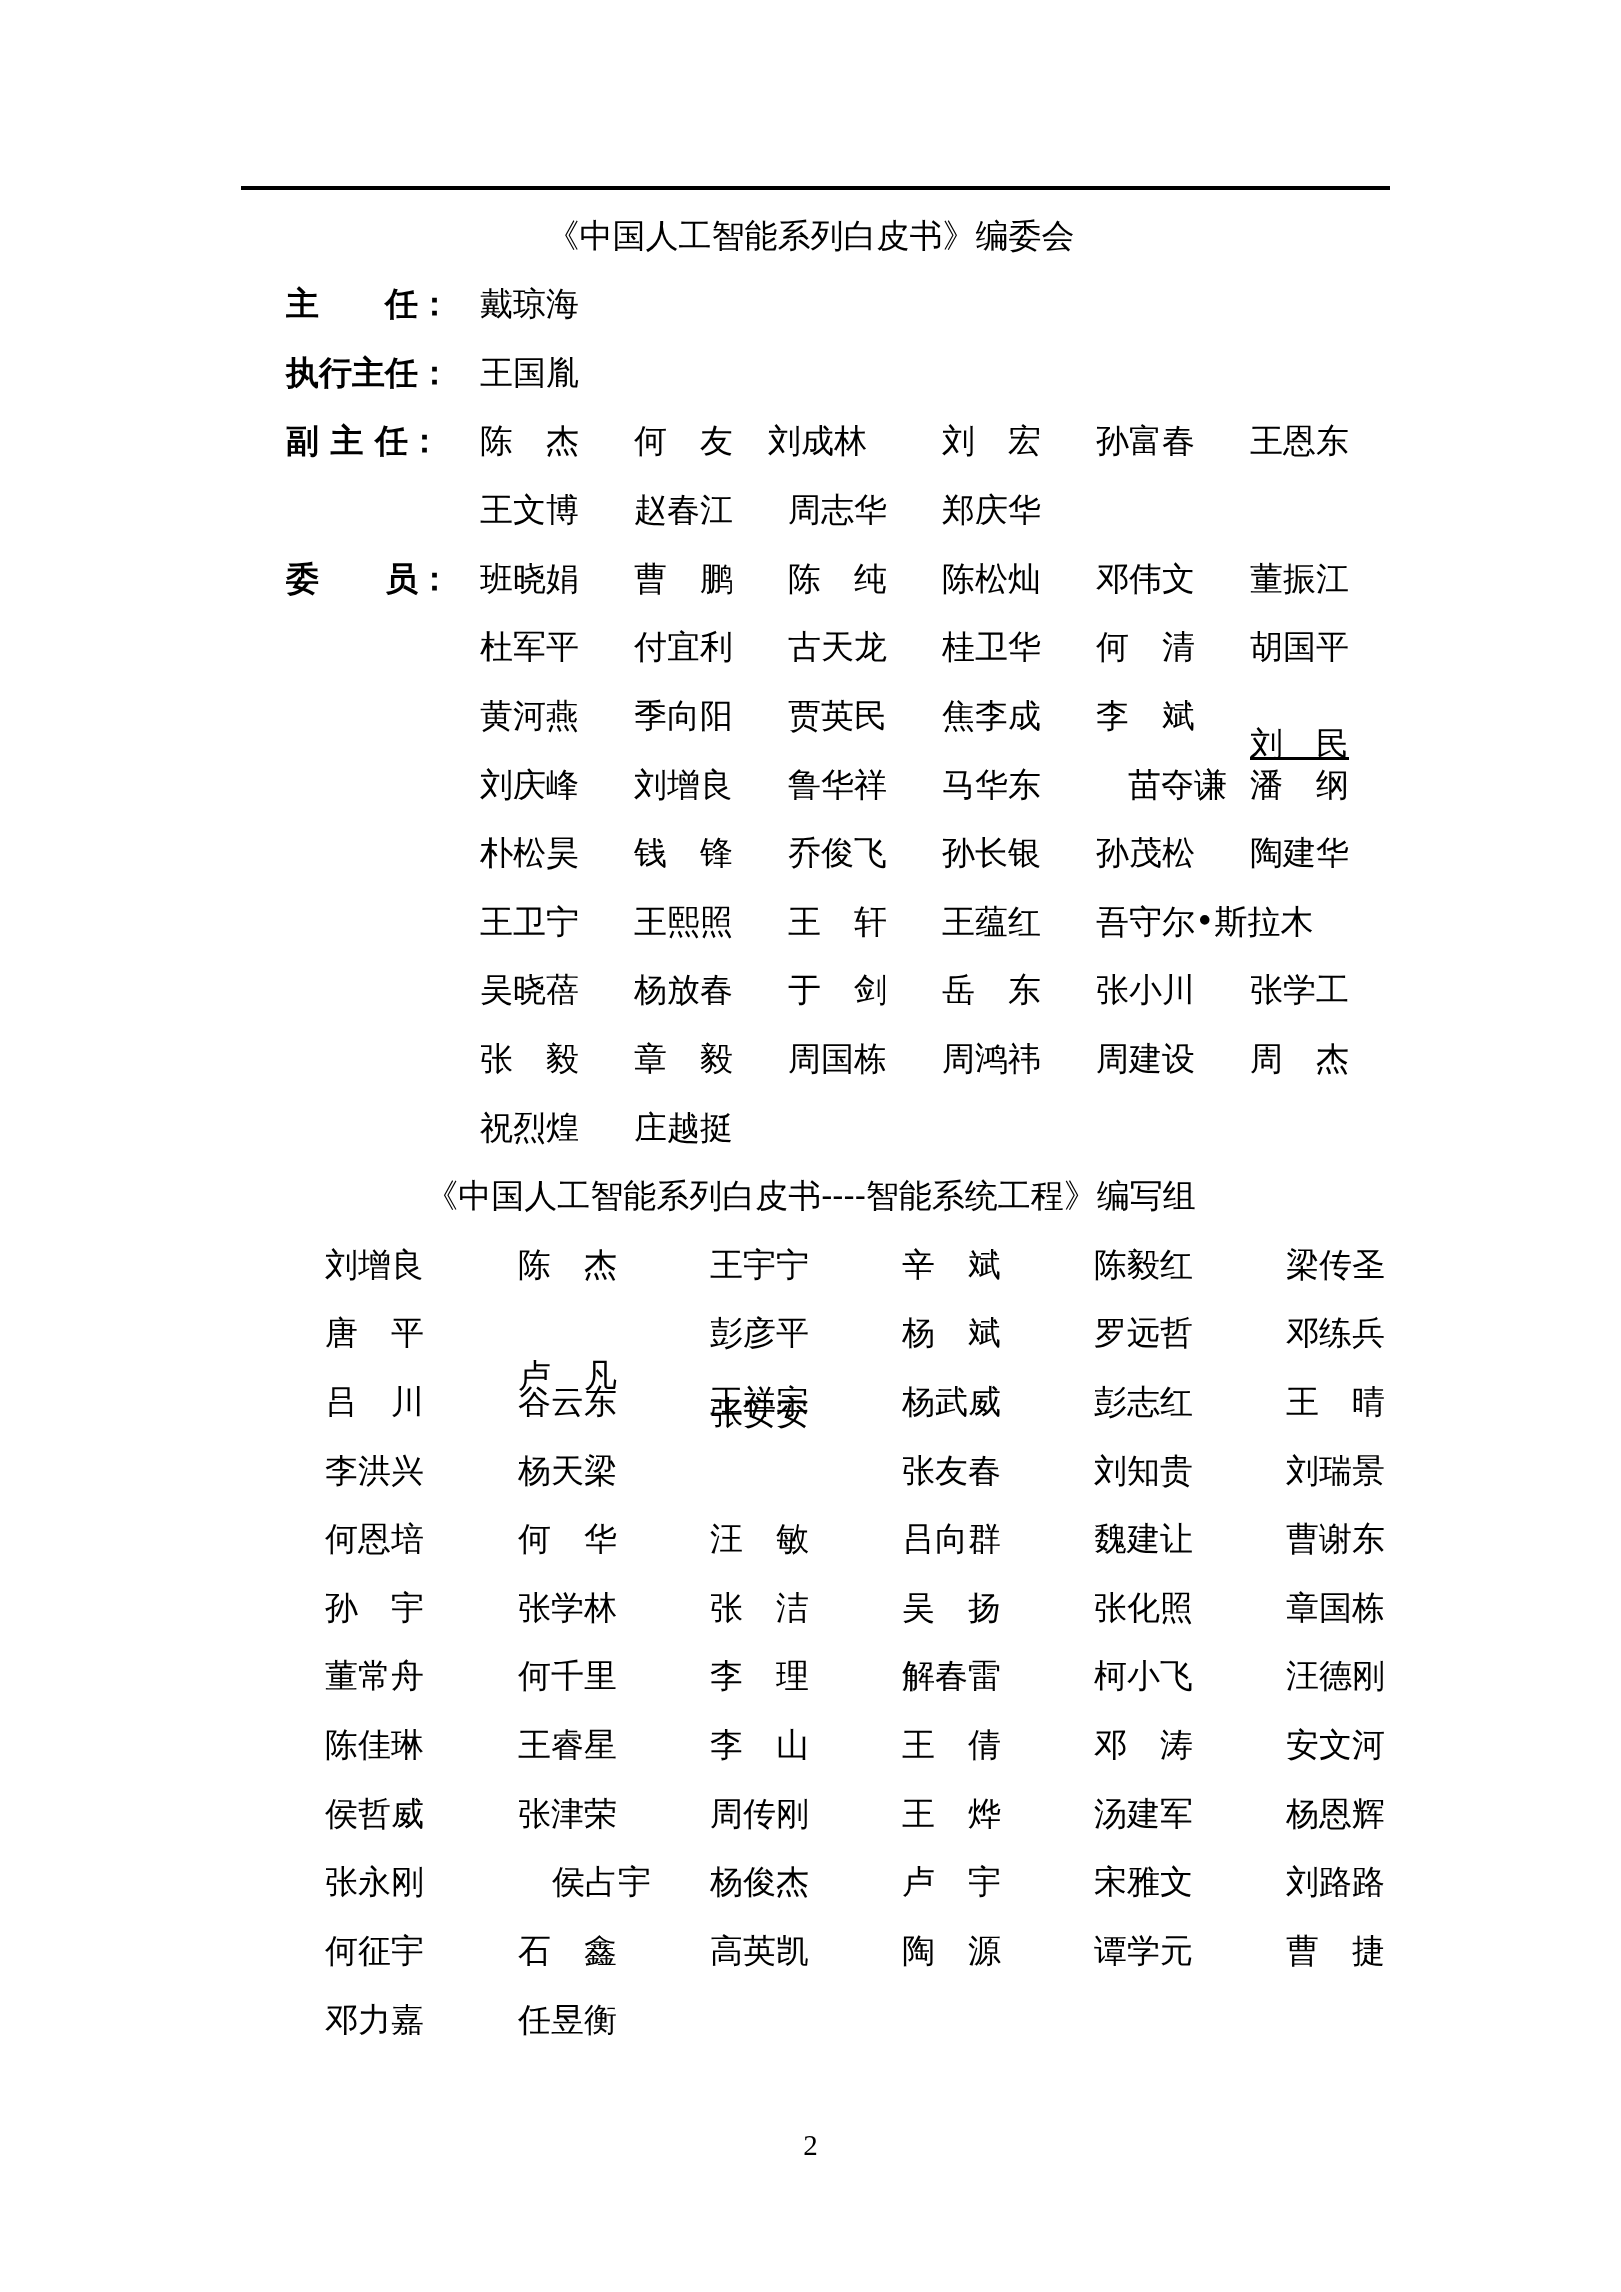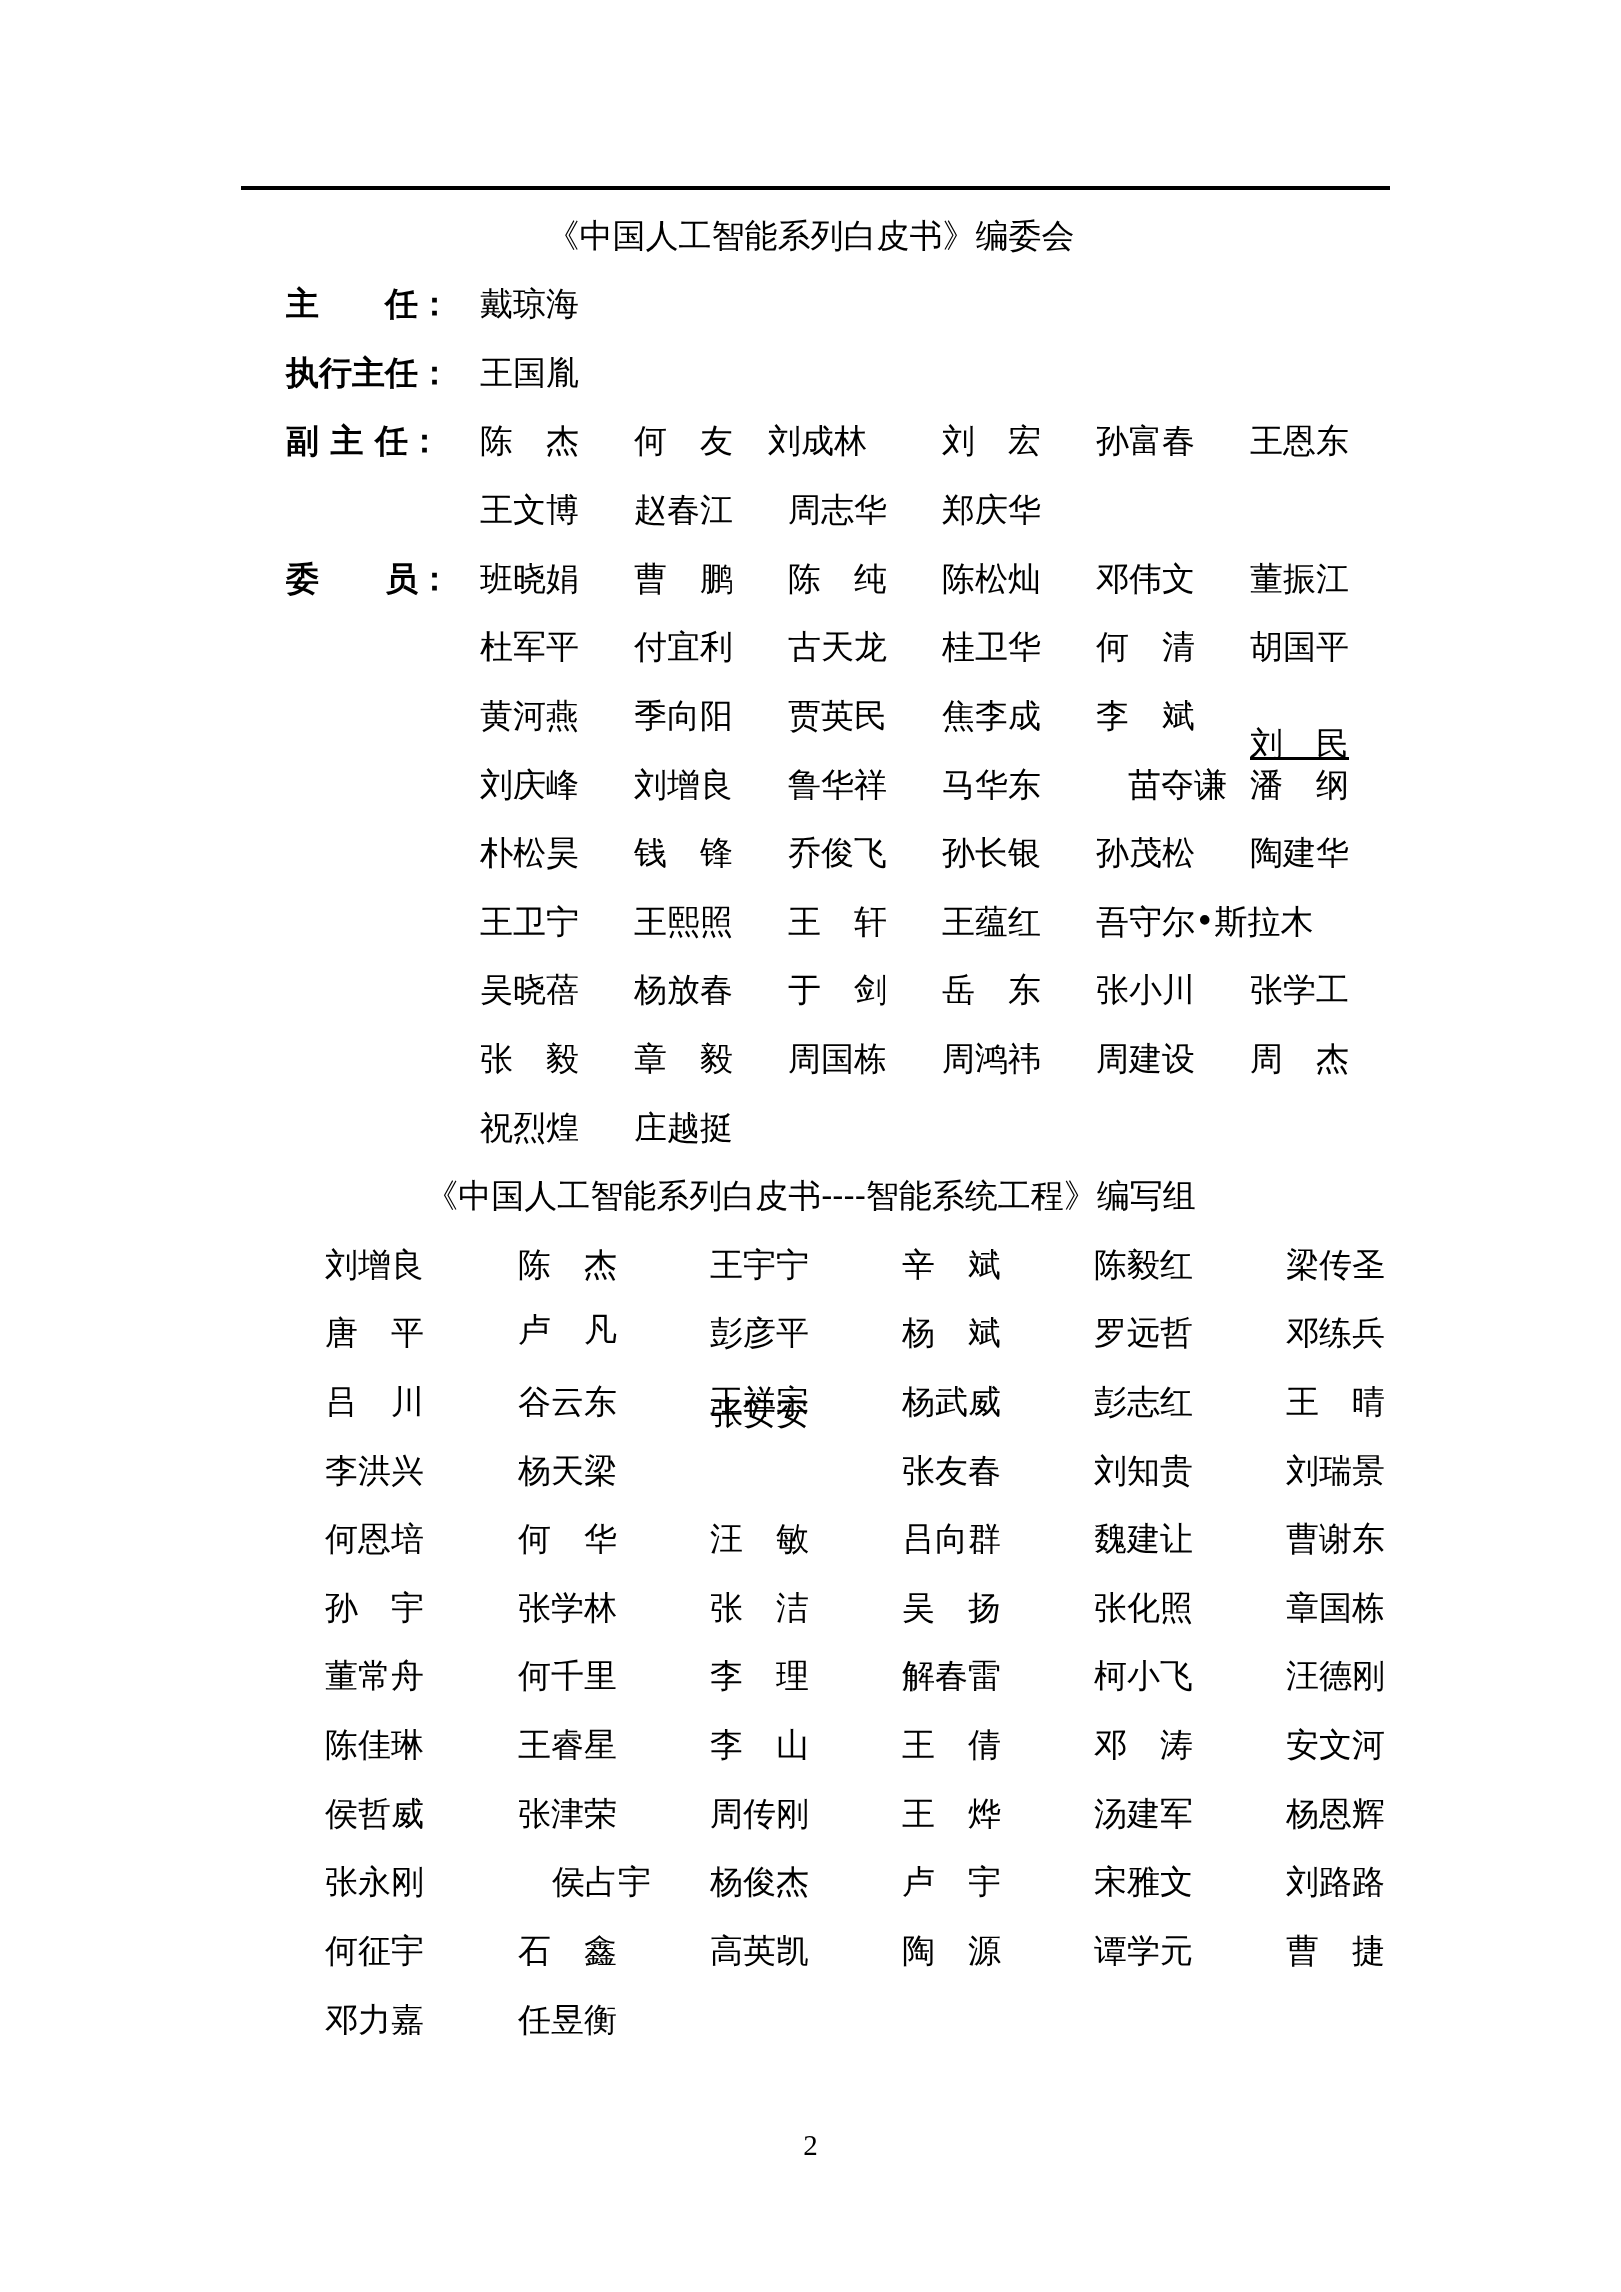--- a/index.html
+++ b/index.html
@@ -92,21 +92,21 @@
 
 <div class="title" style="top:1176px;">《中国人工智能系列白皮书----智能系统工程》编写组</div>
 <div id="writers">
     <div class="cell" style="left: 325px; top: 1245px;">刘增良</div>
     <div class="cell" style="left: 518px; top: 1245px;">陈　杰</div>
     <div class="cell" style="left: 710px; top: 1245px;">王宇宁</div>
     <div class="cell" style="left: 902px; top: 1245px;">辛　斌</div>
     <div class="cell" style="left: 1094px; top: 1245px;">陈毅红</div>
     <div class="cell" style="left: 1286px; top: 1245px;">梁传圣</div>
     <div class="cell" style="left: 325px; top: 1313px;">唐　平</div>
-    <div class="cell" style="left: 518px; top: 1310px;">卢　凡</div>
+    <div class="cell" style="left: 518px; top: 1356px;">卢　凡</div>
     <div class="cell" style="left: 710px; top: 1313px;">彭彦平</div>
     <div class="cell" style="left: 902px; top: 1313px;">杨　斌</div>
     <div class="cell" style="left: 1094px; top: 1313px;">罗远哲</div>
     <div class="cell" style="left: 1286px; top: 1313px;">邓练兵</div>
     <div class="cell" style="left: 325px; top: 1382px;">吕　川</div>
     <div class="cell" style="left: 518px; top: 1382px;">谷云东</div>
     <div class="cell" style="left: 710px; top: 1382px;">王祥宗</div>
     <div class="cell" style="left: 902px; top: 1382px;">杨武威</div>
     <div class="cell" style="left: 1094px; top: 1382px;">彭志红</div>
     <div class="cell" style="left: 1286px; top: 1382px;">王　晴</div>

